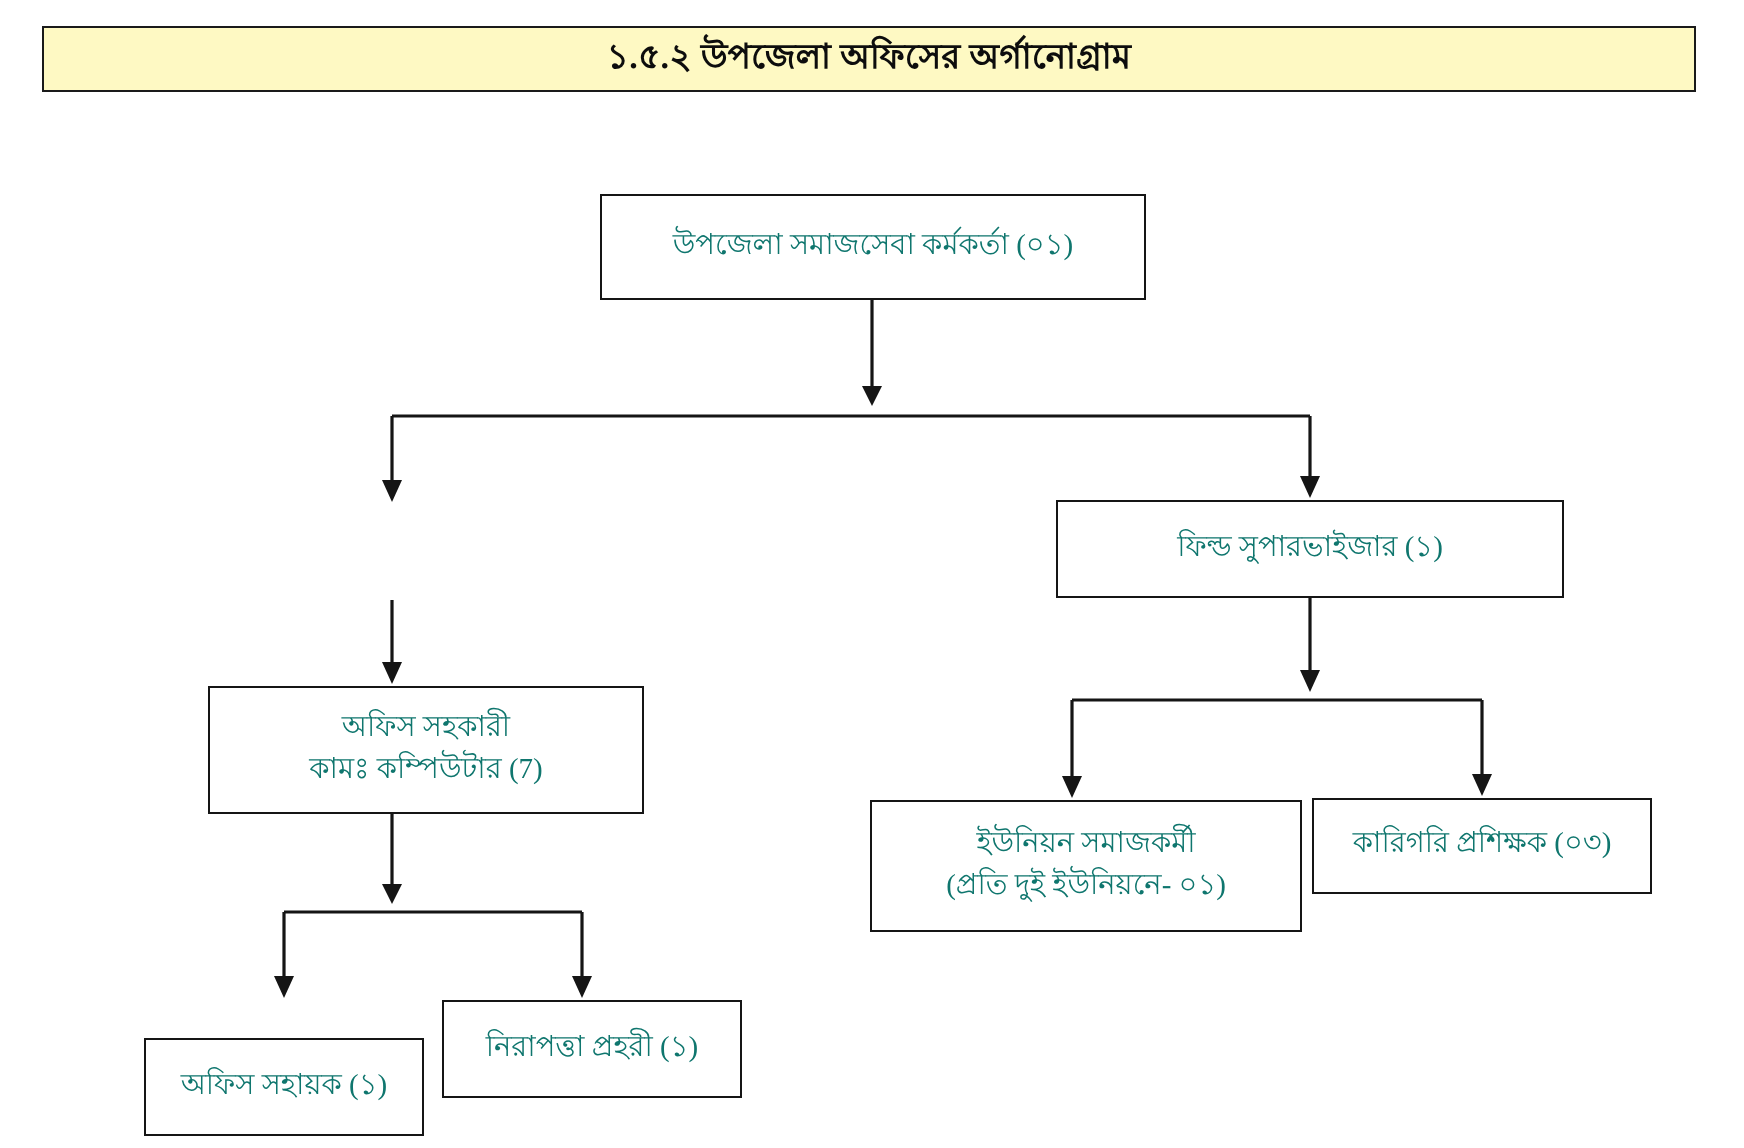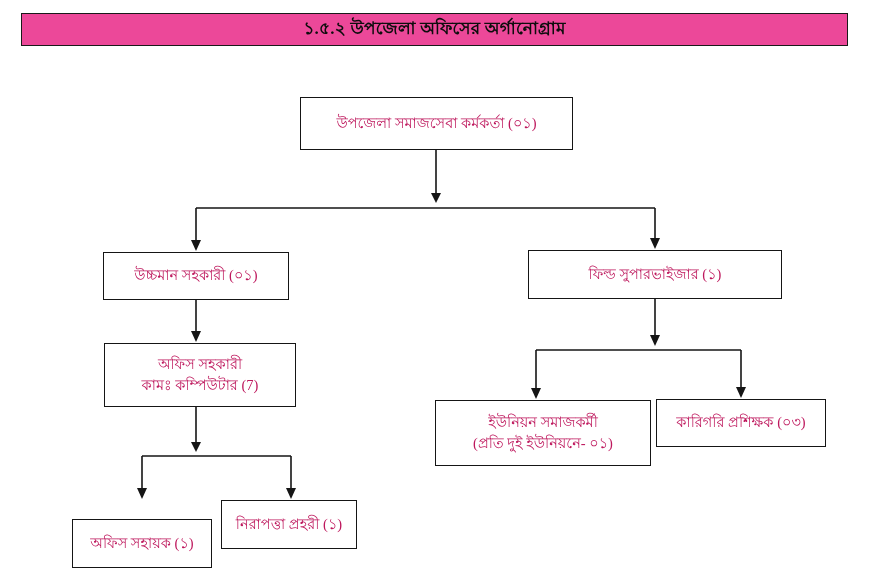--- a/index.html
+++ b/index.html
@@ -18,21 +18,21 @@
     height: 574px;
     overflow: hidden;
     background: #ffffff;
   }
   .title-banner {
     position: absolute;
     left: 21px;
     top: 13px;
     width: 827px;
     height: 33px;
-    background: #ec4899;
+    background: #fef9c3;
     border: 1.5px solid #1a1a1a;
     box-sizing: border-box;
     display: flex;
     align-items: center;
     justify-content: center;
   }
   .title-banner .title-text {
     font-size: 17px;
     font-weight: bold;
     letter-spacing: 0.2px;
@@ -50,29 +50,29 @@
     align-items: center;
     justify-content: center;
     text-align: center;
     padding: 2px 6px;
   }
   .node .line {
     display: block;
     font-size: 14.5px;
     line-height: 1.45;
     white-space: nowrap;
-    color: #be185d;
+    color: #0f766e;
   }
   
   #node-top      { left: 300px; top: 97px;  width: 273px; height: 53px; }
   #node-ucch     { left: 103px; top: 252px; width: 186px; height: 48px; }
   #node-field    { left: 528px; top: 250px; width: 254px; height: 49px; }
-  #node-office   { left: 104px; top: 343px; width: 192px; height: 64px; }
+  #node-office   { left: 104px; top: 343px; width: 218px; height: 64px; }
   #node-sohayok  { left: 72px;  top: 500px; width: 140px; height: 49px; margin-top: 19px; }
-  #node-guard    { left: 221px; top: 500px; width: 136px; height: 49px; }
+  #node-guard    { left: 221px; top: 500px; width: 150px; height: 49px; }
   #node-union    { left: 435px; top: 400px; width: 216px; height: 66px; }
   #node-trainer  { left: 656px; top: 399px; width: 170px; height: 48px; }
 
   
   .connectors {
     position: absolute;
     left: 0;
     top: 0;
     width: 872px;
     height: 574px;
@@ -125,23 +125,20 @@
     <line x1="536" y1="350" x2="536" y2="391"></line>
     <polygon points="531,388 541,388 536,399"></polygon>
     <line x1="741" y1="350" x2="741" y2="390"></line>
     <polygon points="736,387 746,387 741,398"></polygon>
   </svg>
 
   <div class="node" id="node-top">
     <span class="line">উপজেলা সমাজসেবা কর্মকর্তা   (০১)</span>
   </div>
 
-  <div class="node" id="node-ucch">
-    <span class="line">উচ্চমান সহকারী (০১)</span>
-  </div>
 
   <div class="node" id="node-field">
     <span class="line">ফিল্ড সুপারভাইজার (১)</span>
   </div>
 
   <div class="node" id="node-office">
     <span class="line">অফিস সহকারী</span>
     <span class="line">কামঃ কম্পিউটার (7)</span>
   </div>
 

